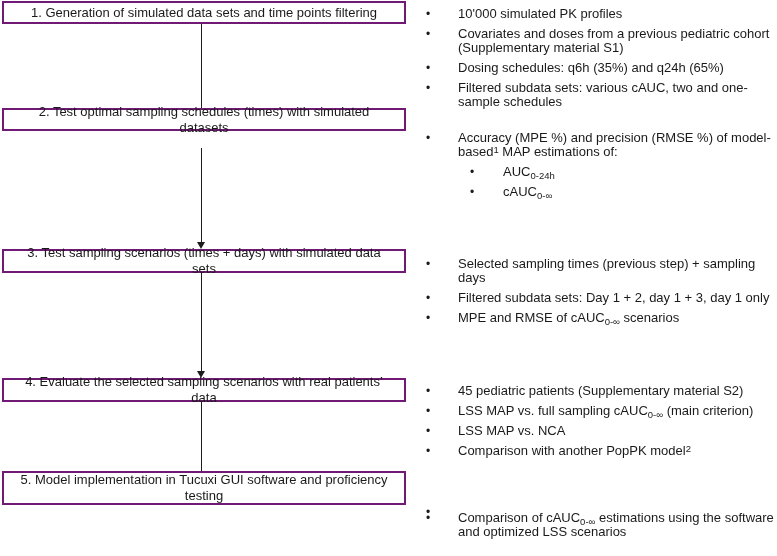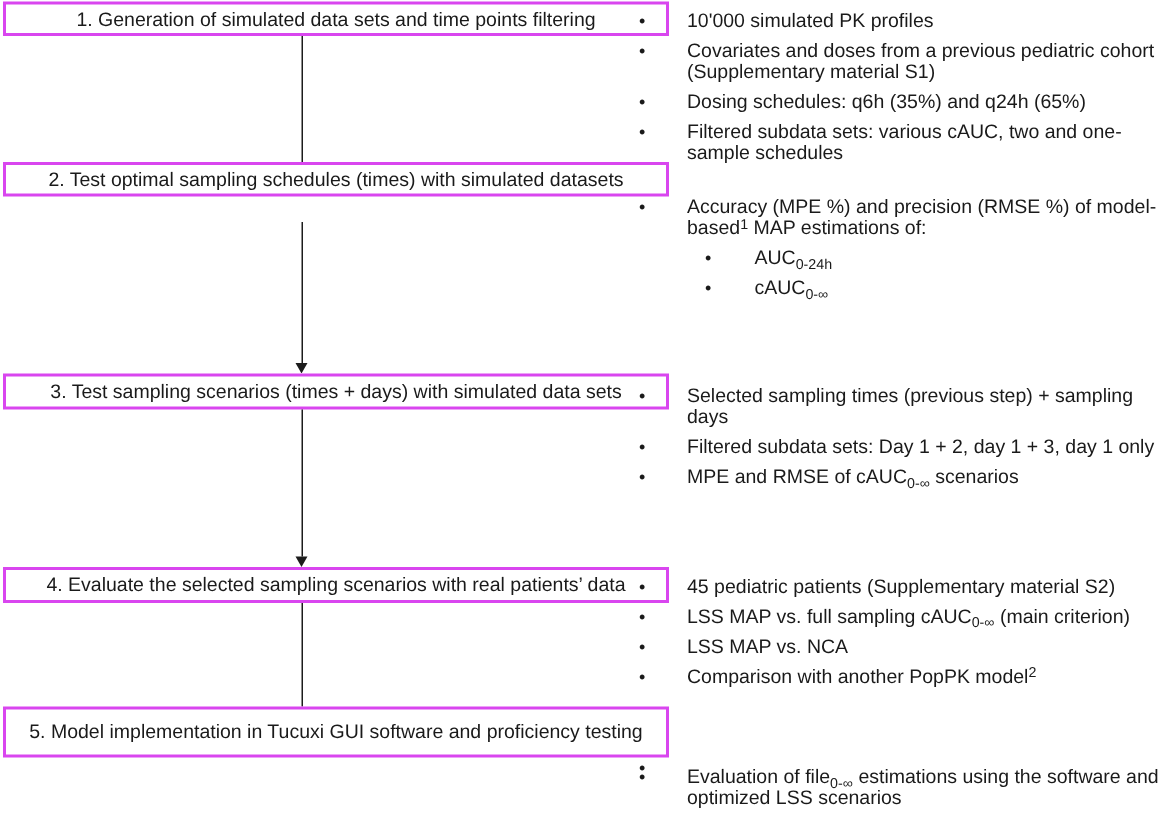--- a/index.html
+++ b/index.html
@@ -5,22 +5,22 @@
   html,body{margin:0;padding:0;background:#ffffff;}
   body{
     width:777px;height:556px;overflow:hidden;
     font-family:"Liberation Sans", sans-serif;
     color:#1a1a1a;
   }
   .canvas{position:relative;width:777px;height:556px;background:#ffffff;}
 
   
   .stepbox{
-    position:absolute;left:2px;width:444px;box-sizing:border-box;
-    border:2px solid #d946ef;background:#ffffff;
+    position:absolute;left:2px;width:404px;box-sizing:border-box;
+    border:2px solid #701a75;background:#ffffff;
     display:flex;align-items:center;justify-content:center;
     text-align:center;font-size:13px;line-height:16px;
     padding:0 10px;
   }
   .b1{top:1px;height:23px;}
   .b2{top:108px;height:23px;}
   .b3{top:249px;height:24px;}
   .b4{top:378px;height:24px;}
   .b5{top:471px;height:34px;}
 
@@ -103,16 +103,16 @@
       <li class="lvl1"><span class="bullet">•</span><span><span>MPE and RMSE of cAUC</span><sub>0-∞</sub><span> scenarios</span></span></li>
     </ul>
   <ul class="bullets g4">
       <li class="lvl1"><span class="bullet">•</span><span><span>45 pediatric patients (Supplementary material S2)</span></span></li>
       <li class="lvl1"><span class="bullet">•</span><span><span>LSS MAP vs. full sampling cAUC</span><sub>0-∞</sub><span> (main criterion)</span></span></li>
       <li class="lvl1"><span class="bullet">•</span><span><span>LSS MAP vs. NCA</span></span></li>
       <li class="lvl1"><span class="bullet">•</span><span><span>Comparison with another PopPK model</span><sup>2</sup></span></li>
     </ul>
   <ul class="bullets g5">
       <li class="lvl1"><span class="bullet">•</span></li>
-      <li class="lvl1"><span class="bullet">•</span><span><span>Evaluation of file</span><sub>0-∞</sub><span> estimations using the software and optimized LSS scenarios</span></span></li>
+      <li class="lvl1"><span class="bullet">•</span><span><span>Comparison of cAUC</span><sub>0-∞</sub><span> estimations using the software and optimized LSS scenarios</span></span></li>
     </ul>
 
 </div>
 
 </body></html>

